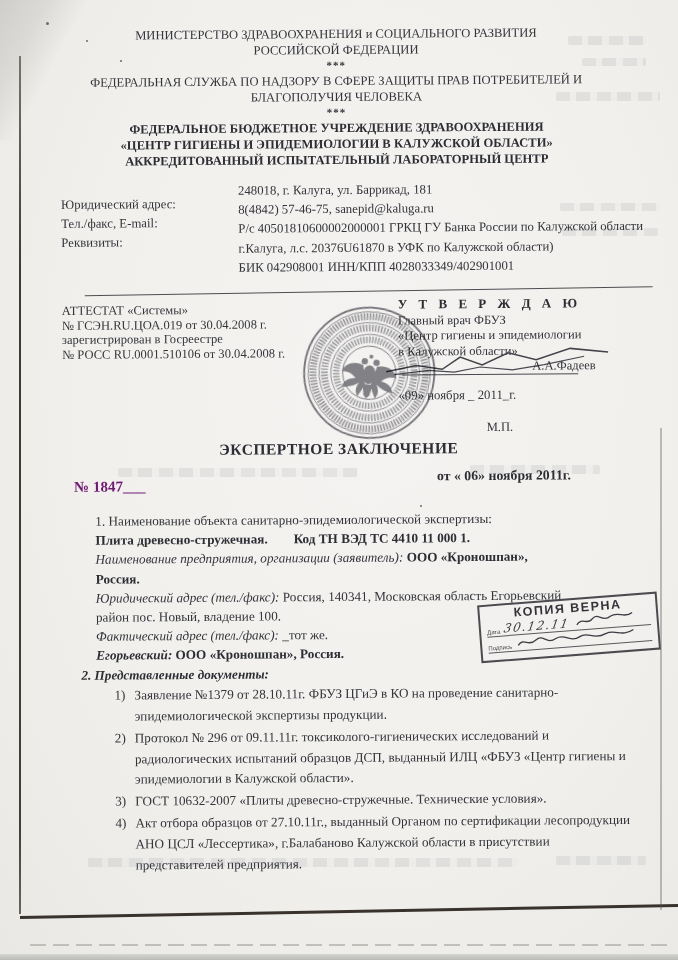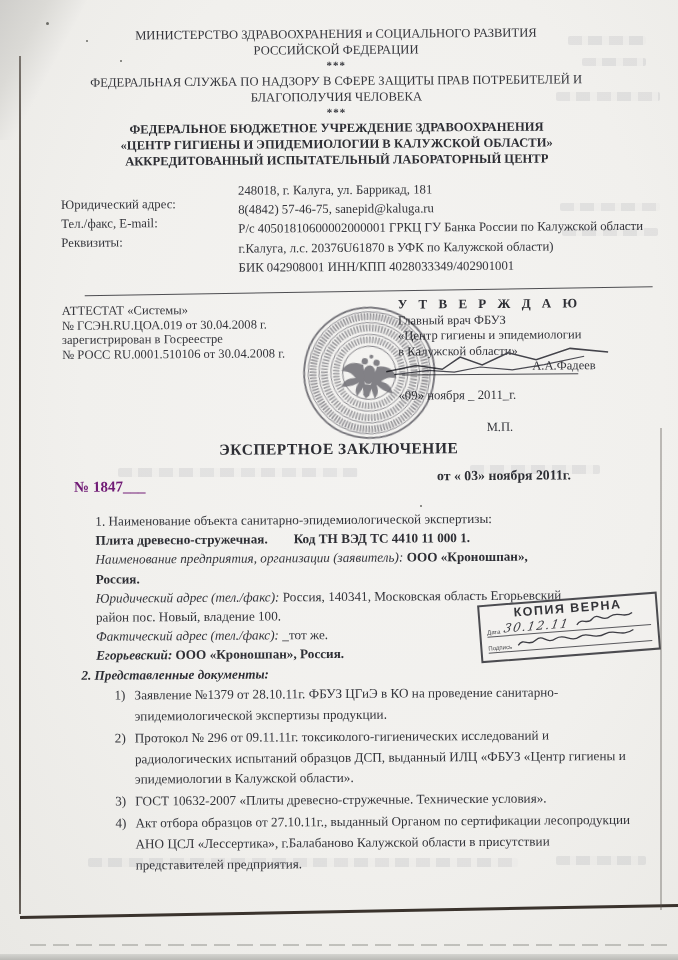--- a/index.html
+++ b/index.html
@@ -176,21 +176,21 @@
         <circle cx="70" cy="53.5" r="2"></circle>
       <ellipse cx="70" cy="72" rx="6.5" ry="9.5"></ellipse>
       <path d="M63 63 C52 60 45 64 42 72 C48 71 53 73 57 77 C49 78 45 82 44 88 C51 87 57 85 61 81 C58 87 58 91 61 95 C64 90 66 86 67 82 Z"></path>
       <path d="M77 63 C88 60 95 64 98 72 C92 71 87 73 83 77 C91 78 95 82 96 88 C89 87 83 85 79 81 C82 87 82 91 79 95 C76 90 74 86 73 82 Z"></path>
       <path d="M65 82 L75 82 L73 93 L70 96 L67 93 Z"></path>
     </g>
   </svg>
 
   <div class="doc-title">ЭКСПЕРТНОЕ ЗАКЛЮЧЕНИЕ</div>
   <div class="doc-number">№ 1847___</div>
-  <div class="doc-date">от  « 03»  ноября  2011г.</div>
+  <div class="doc-date">от  « 06»  ноября  2011г.</div>
 
   <div class="body">
     <div>1.  Наименование объекта санитарно-эпидемиологической экспертизы:</div>
     <div>
       <span class="b">Плита древесно-стружечная.</span><span class="gap"></span><span class="b">Код ТН ВЭД ТС 4410 11 000 1.</span>
     </div>
     <div class="p-applicant">
       <span class="i">Наименование предприятия, организации (заявитель):</span>
       <span class="b">ООО «Кроношпан», Россия.</span>
     </div>

